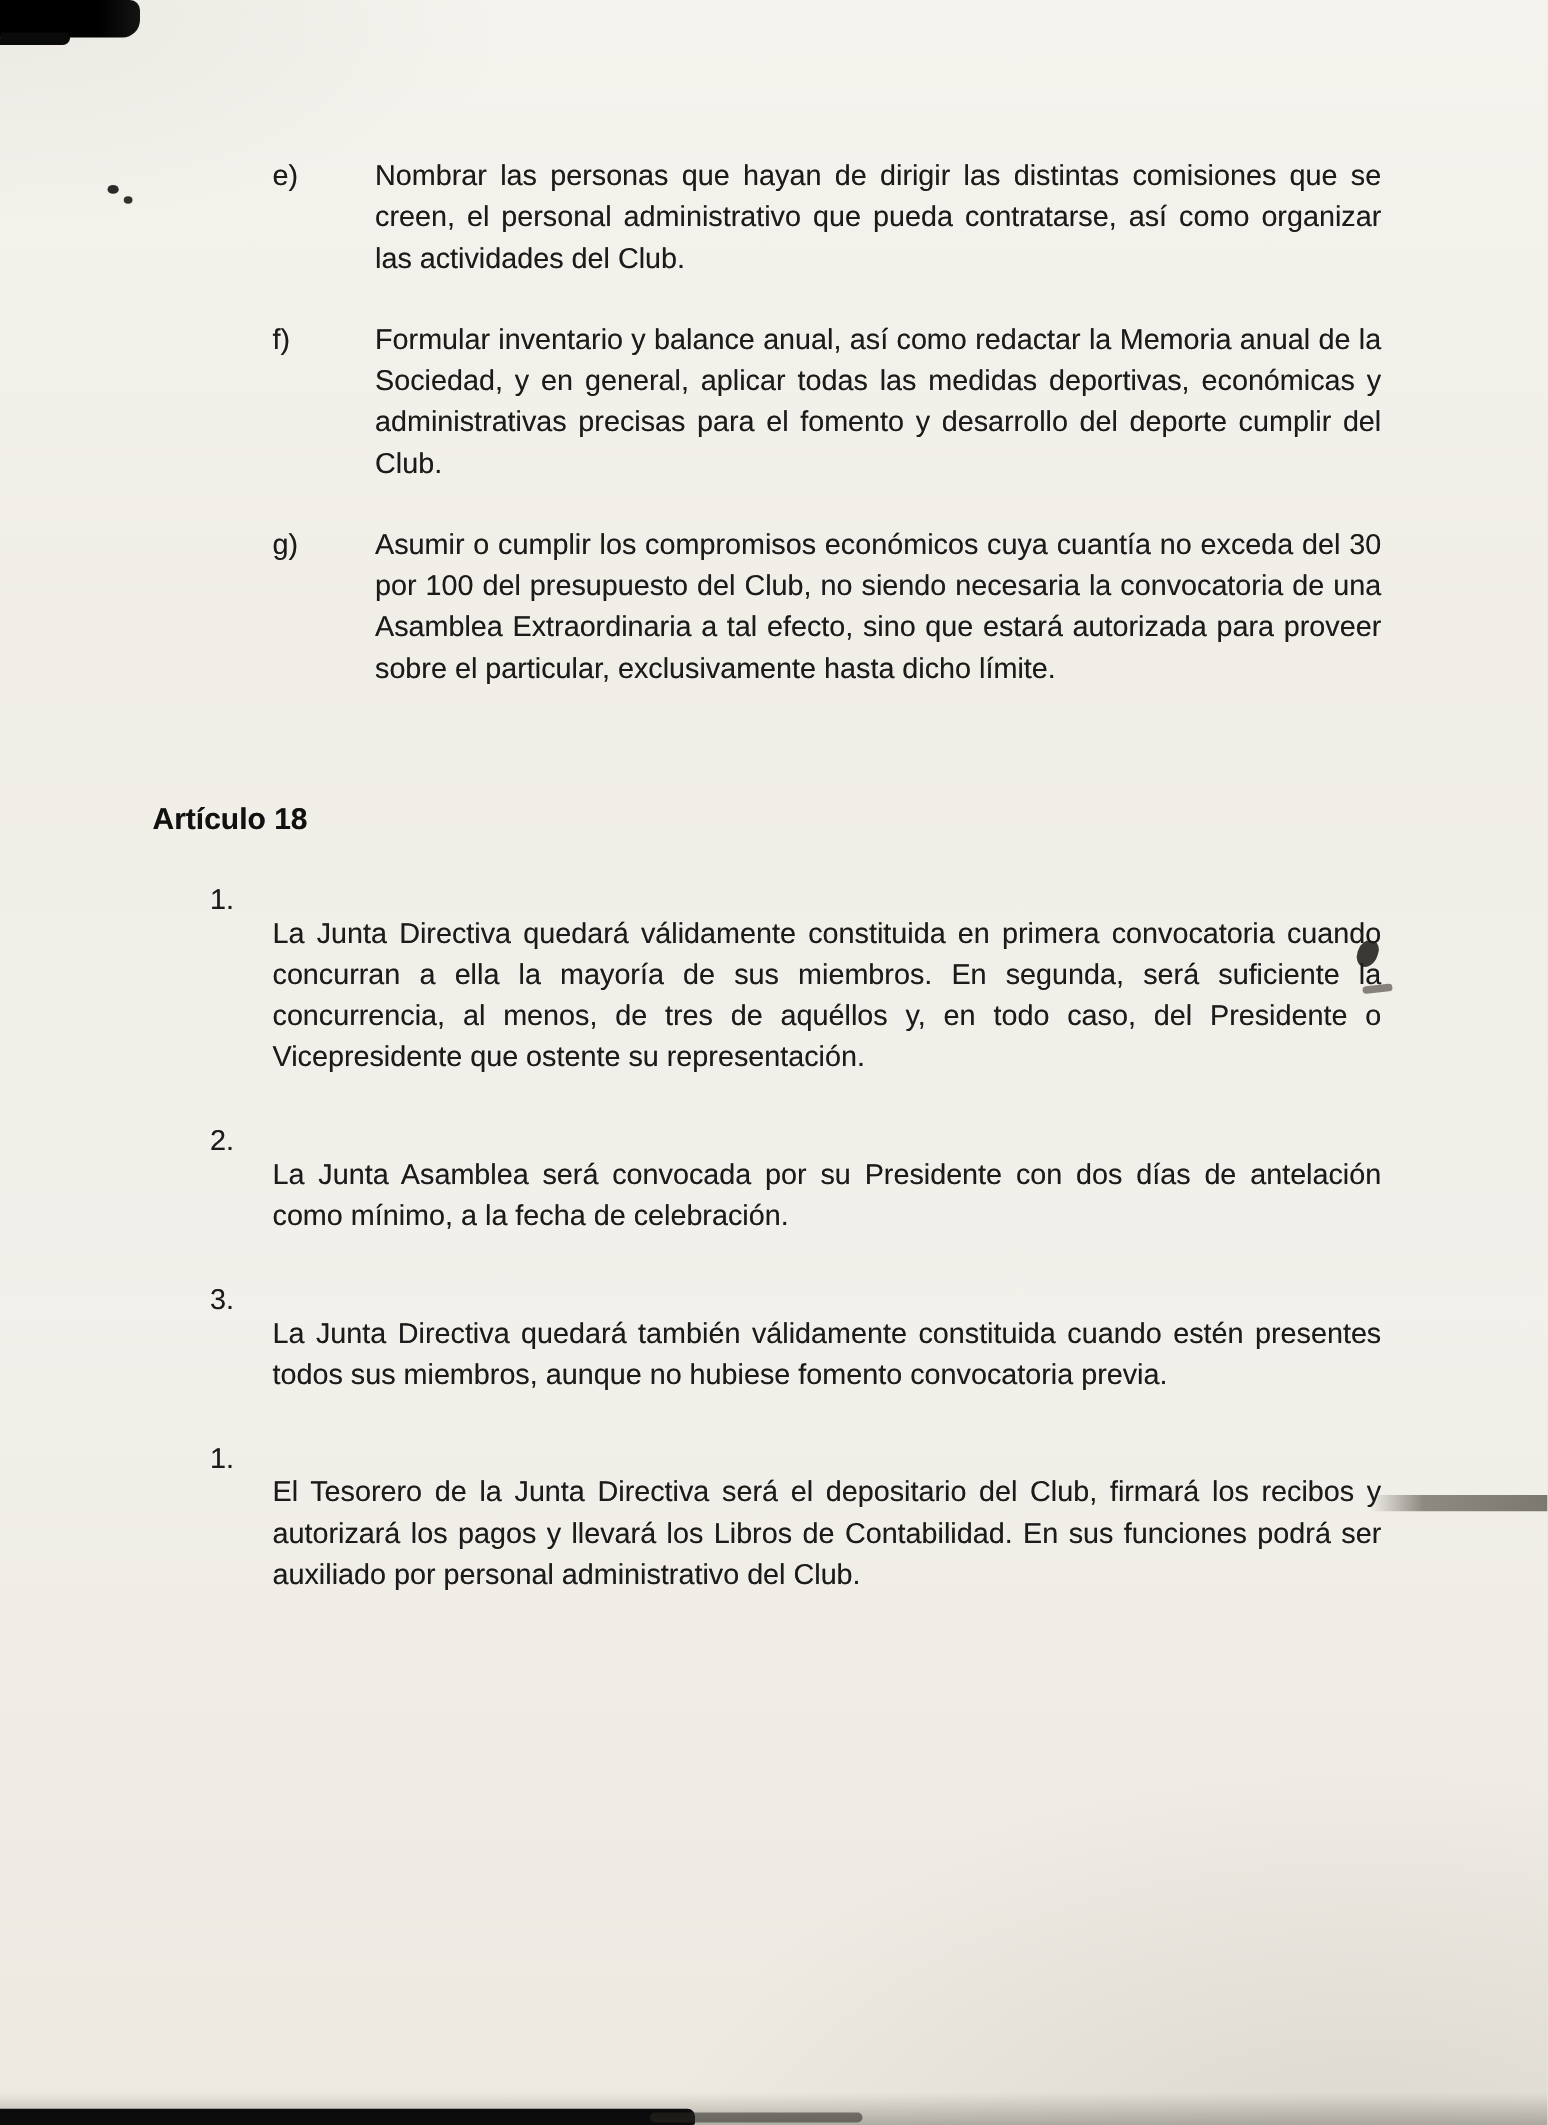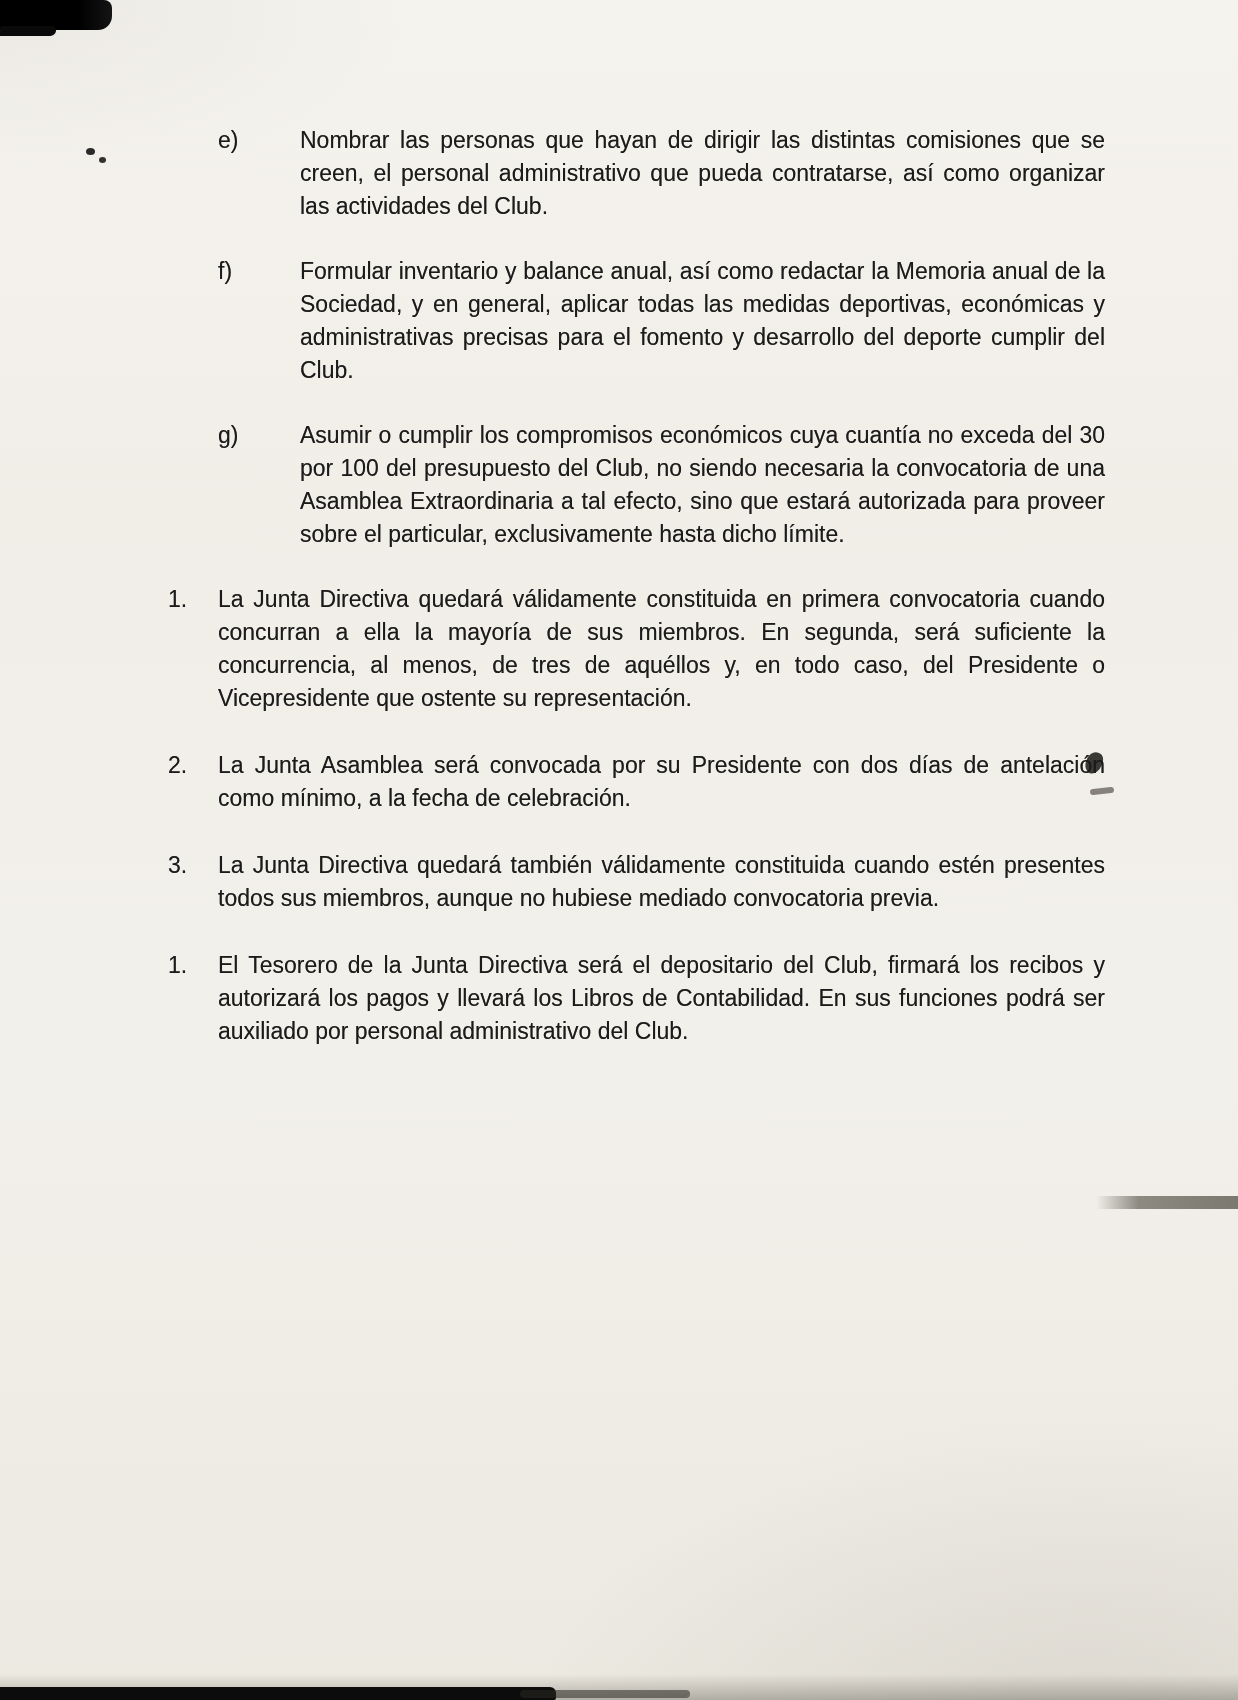--- a/index.html
+++ b/index.html
@@ -37,21 +37,21 @@
     line-height: 30px;
     font-weight: bold;
     color: #111;
   }
   .h18 { margin-top: 90px; }
   .h19 { margin-top: 64px; }
   
   .numbered { margin-left: 168px; width: 937px; }
   .n-item { display: flex; margin-bottom: 34px; }
   .n-item .lab { flex: 0 0 50px; }
-  .n-item .txt { width: 887px; text-align: justify; }
+  .n-item .txt { width: 887px; text-align: justify; margin-top: 27px; }
   
   .artifact { position: absolute; }
   .mark-top-left {
     left: 0; top: 0; width: 112px; height: 30px;
     background: linear-gradient(90deg, #000 70%, #141414);
     border-radius: 0 8px 14px 0;
   }
   .mark-top-left-tail {
     left: 0; top: 26px; width: 56px; height: 10px;
     background: #0a0a0a; border-radius: 0 6px 6px 0;
@@ -112,32 +112,33 @@
       <div class="l-item">
         <span class="lab">f)</span>
         <span class="txt">Formular inventario y balance anual, así como redactar la Memoria anual de la Sociedad, y en general, aplicar todas las medidas deportivas, económicas y administrativas precisas para el fomento y desarrollo del deporte cumplir del Club.</span>
       </div>
       <div class="l-item">
         <span class="lab">g)</span>
         <span class="txt">Asumir o cumplir los compromisos económicos cuya cuantía no exceda del 30 por 100 del presupuesto del Club, no siendo necesaria la convocatoria de una Asamblea Extraordinaria a tal efecto, sino que estará autorizada para proveer sobre el particular, exclusivamente hasta dicho límite.</span>
       </div>
     </div>
 
+    <h2 class="heading h18">Artículo 18</h2>
     <div class="numbered">
       <div class="n-item">
         <span class="lab">1.</span>
         <span class="txt">La Junta Directiva quedará válidamente constituida en primera convocatoria cuando concurran a ella la mayoría de sus miembros. En segunda, será suficiente la concurrencia, al menos, de tres de aquéllos y, en todo caso, del Presidente o Vicepresidente que ostente su representación.</span>
       </div>
       <div class="n-item">
         <span class="lab">2.</span>
         <span class="txt">La Junta Asamblea será convocada por su Presidente con dos días de antelación como mínimo, a la fecha de celebración.</span>
       </div>
       <div class="n-item">
         <span class="lab">3.</span>
-        <span class="txt">La Junta Directiva quedará también válidamente constituida cuando estén presentes todos sus miembros, aunque no hubiese mediado convocatoria previa.</span>
+        <span class="txt">La Junta Directiva quedará también válidamente constituida cuando estén presentes todos sus miembros, aunque no hubiese fomento convocatoria previa.</span>
       </div>
     </div>
 
     <div class="numbered">
       <div class="n-item">
         <span class="lab">1.</span>
         <span class="txt">El Tesorero de la Junta Directiva será el depositario del Club, firmará los recibos y autorizará los pagos y llevará los Libros de Contabilidad. En sus funciones podrá ser auxiliado por personal administrativo del Club.</span>
       </div>
     </div>
 

